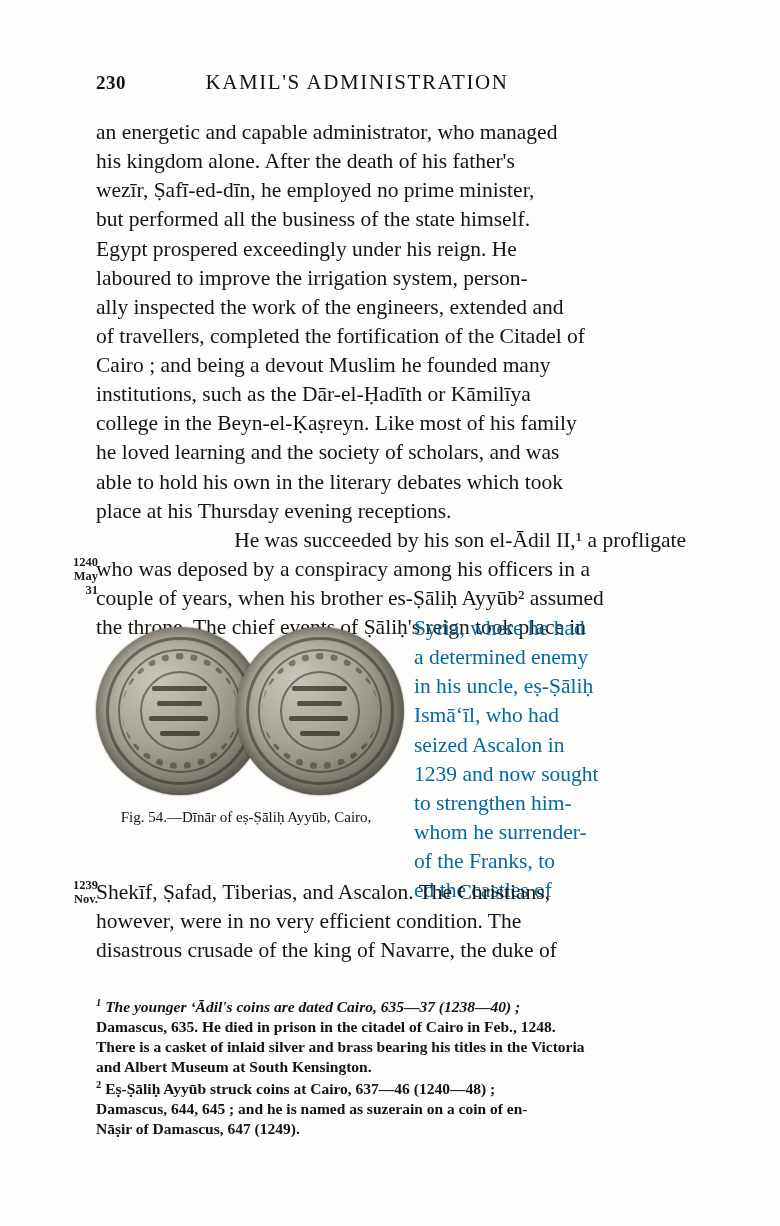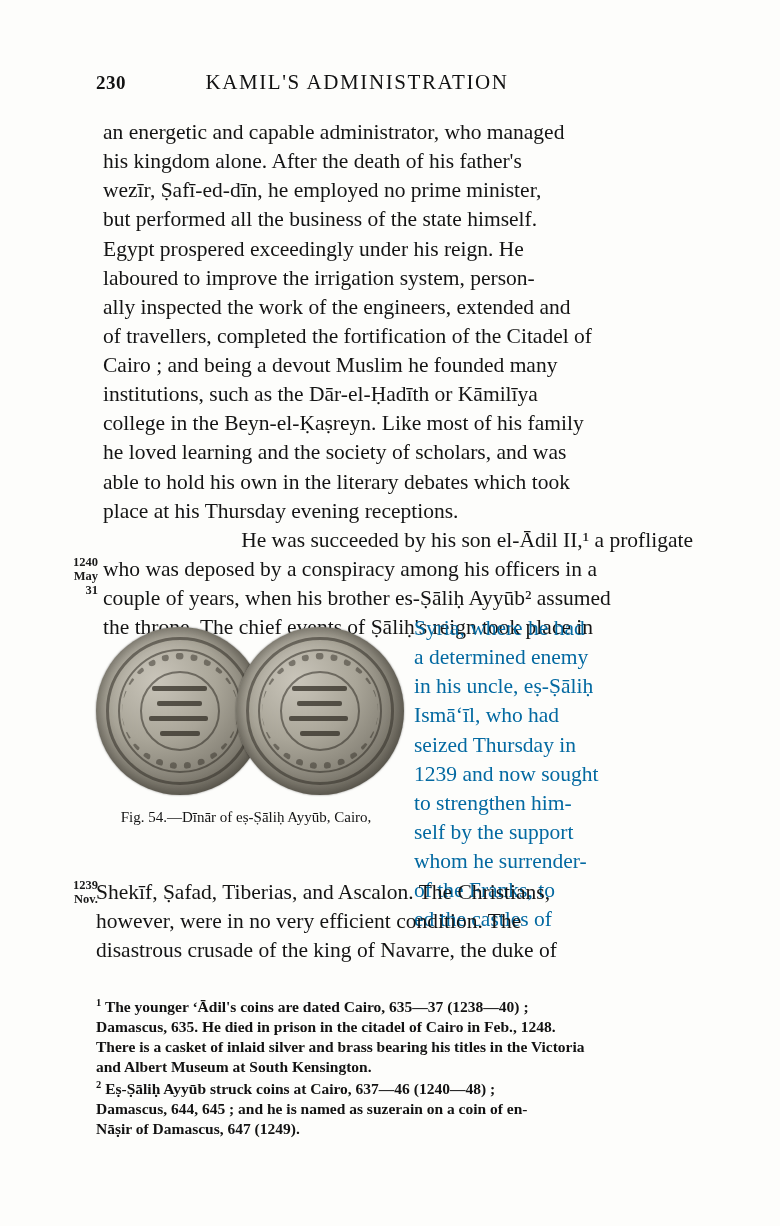--- a/index.html
+++ b/index.html
@@ -50,21 +50,20 @@
   }
   
   .body-block {
     position: absolute;
     left: 96px;
     width: 590px;
     font-size: 21.5px;
     line-height: 1.355;
     text-align: justify;
     color: #141414;
-    margin-left: 7px;
   }
   #para1 { top: 118px; }
   .justify-line {
     display: flex;
     justify-content: space-between;
     white-space: nowrap;
   }
   .justify-line.last { display: block; }
   .indent { display: inline-block; width: 26px; }
 
@@ -179,21 +178,21 @@
     left: 96px;
     top: 996px;
     width: 588px;
     font-size: 15.5px;
     line-height: 1.28;
     color: #121212;
     font-weight: 600;
   }
   .footnote { margin-bottom: 2px; }
   .fn-line { display: block; white-space: nowrap; }
-  .fn-line.jl { display: flex; justify-content: space-between; }
+  .fn-line.jl { display: flex; justify-content: space-between; font-style: italic; }
   sup { font-size: 0.68em; vertical-align: super; }
 </style>
 </head>
 <body>
 
 <div class="page">
 
   <div class="running-head">
     <div class="folio">230</div>
     <div class="head-title">KAMIL'S ADMINISTRATION</div>
@@ -265,24 +264,23 @@
     <div class="fig-caption">
       <span class="cap-line">Fig. 54.—Dīnār of eṣ-Ṣāliḥ Ayyūb, Cairo,</span>
     </div>
   </div>
 
   <div class="side-col">
     <span class="justify-line">Syria,  where  he  had</span>
     <span class="justify-line">a determined  enemy</span>
     <span class="justify-line">in his uncle, eṣ-Ṣāliḥ</span>
     <span class="justify-line">Ismā‘īl,   who   had</span>
-    <span class="justify-line">seized  Thursday  in</span>
+    <span class="justify-line">seized  Ascalon  in</span>
     <span class="justify-line">1239 and now sought</span>
     <span class="justify-line">to  strengthen  him-</span>
-    <span class="justify-line">self  by  the  support</span>
     <span class="justify-line">whom  he  surrender-</span>
     <span class="justify-line">of   the   Franks,  to</span>
     <span class="justify-line">ed    the    castles   of</span>
   </div>
 
   <div id="after-fig">
     <span class="justify-line">Shekīf,  Ṣafad,  Tiberias,  and  Ascalon.    The  Christians,</span>
     <span class="justify-line">however,  were  in  no  very  efficient  condition.    The</span>
     <span class="justify-line last">disastrous  crusade  of  the  king  of  Navarre,  the  duke  of</span>
   </div>

